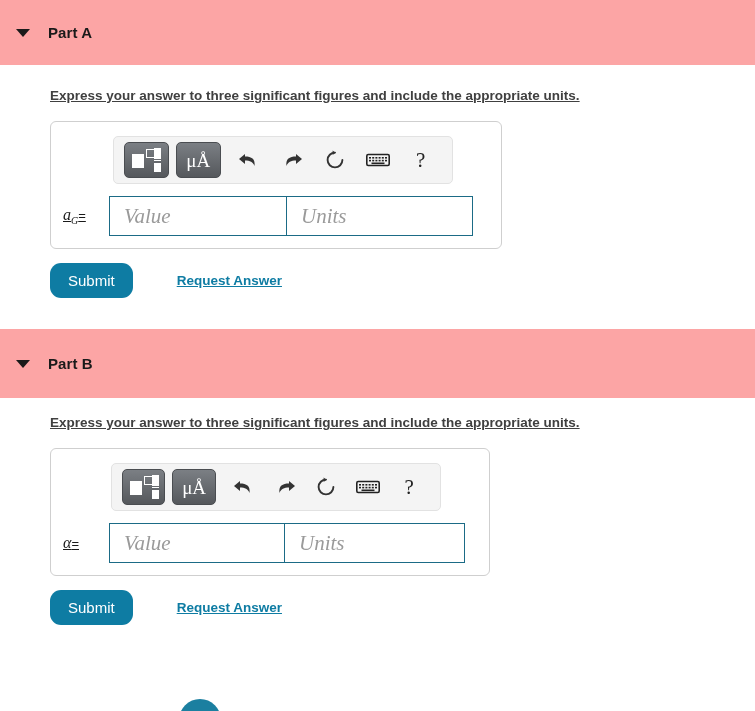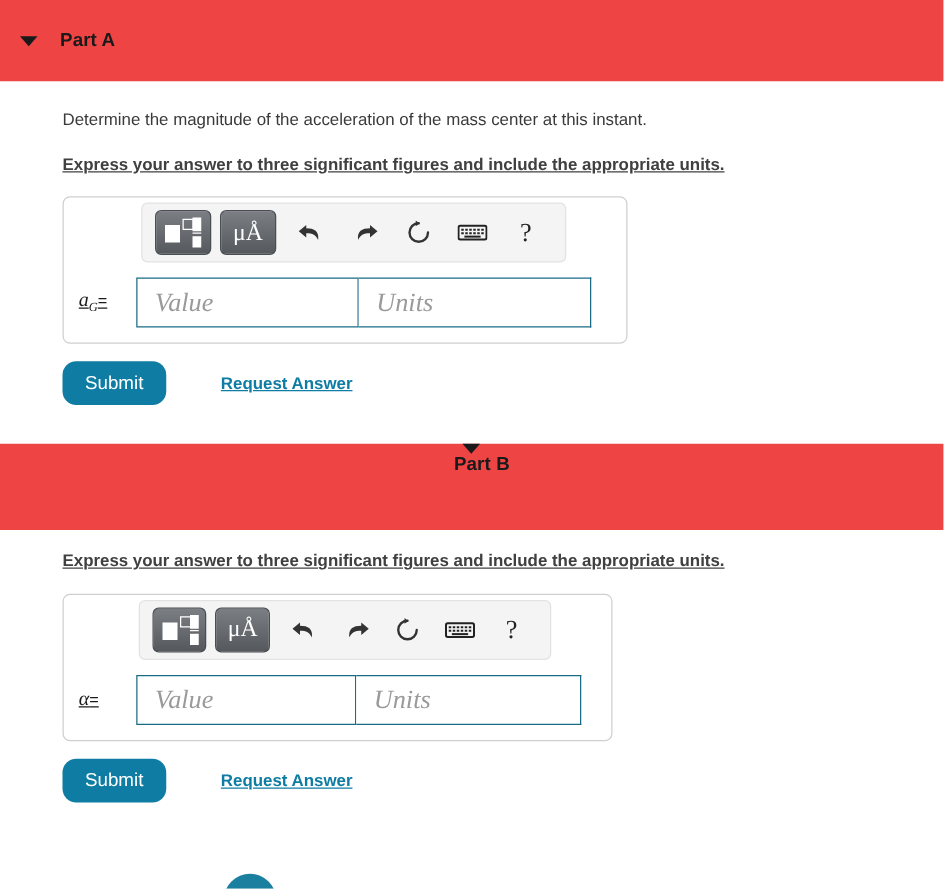--- a/index.html
+++ b/index.html
@@ -12,21 +12,21 @@
   .page {
     position: relative;
     width: 755px;
     height: 711px;
     overflow: hidden;
     background: #ffffff;
   }
 
   
   .part-header {
-    background: #ef4444;
+    background: #fca5a5;
     height: 65px;
     display: flex;
     align-items: center;
     padding-left: 16px;
     box-sizing: border-box;
   }
   .caret {
     width: 0;
     height: 0;
     border-left: 7px solid transparent;
@@ -60,21 +60,21 @@
     line-height: 1.35;
     text-decoration: underline;
   }
 
   
   .answer-card {
     border: 1px solid #cfcfcf;
     border-radius: 6px;
     background: #ffffff;
     box-sizing: border-box;
-    padding: 4px 12px 12px 12px;
+    padding: 14px 12px 12px 12px;
   }
   .card-a { width: 452px; }
   .card-b { width: 440px; }
 
   
   .math-toolbar {
     background: #f4f4f4;
     border: 1px solid #e2e2e2;
     border-radius: 5px;
     height: 48px;
@@ -220,21 +220,20 @@
 <body>
 
 <div class="page">
 
   <div class="part-header">
     <div class="caret"></div>
     <div class="part-title">Part A</div>
   </div>
 
   <div class="part-body">
-    <p class="question-text">Determine the magnitude of the acceleration of the mass center at this instant.</p>
     <p class="instruction-text">Express your answer to three significant figures and include the appropriate units.</p>
 
     <div class="answer-card card-a">
 
       <div class="math-toolbar">
         <div class="tb-btn">
           <span class="tmpl-icon">
             <i class="big"></i>
               <i class="sm"></i>
               <i class="tall"></i>
@@ -293,21 +292,21 @@
       </div>
 
     </div>
 
     <div class="actions">
       <button class="submit-btn">Submit</button>
       <span class="request-link">Request Answer</span>
     </div>
   </div>
 
-  <div class="part-header" style="margin-top:31px; height:69px;flex-direction:column;">
+  <div class="part-header" style="margin-top:31px; height:69px;">
     <div class="caret"></div>
     <div class="part-title">Part B</div>
   </div>
 
   <div class="part-body" style="padding-top:16px;">
     <p class="instruction-text">Express your answer to three significant figures and include the appropriate units.</p>
 
     <div class="answer-card card-b">
 
       <div class="math-toolbar" style="margin-left:48px; width:330px;">

